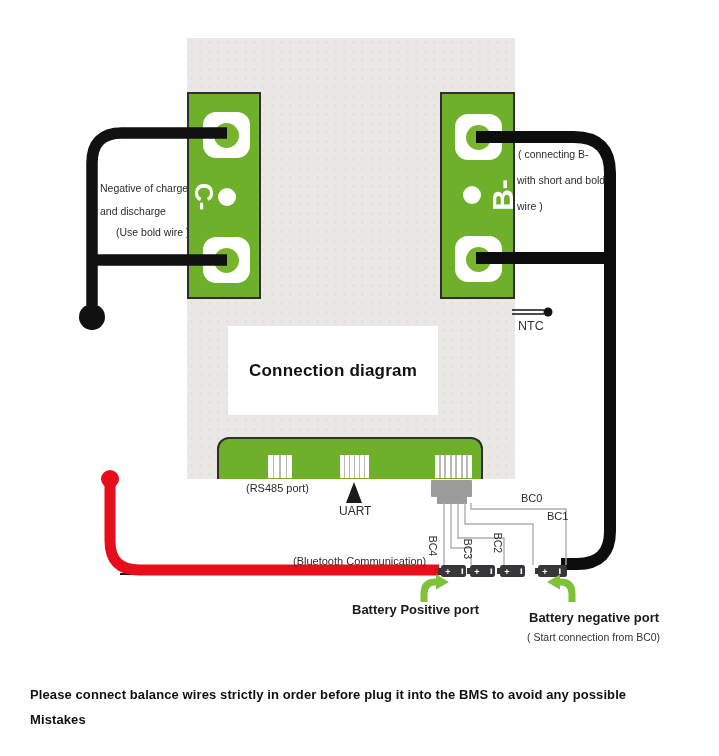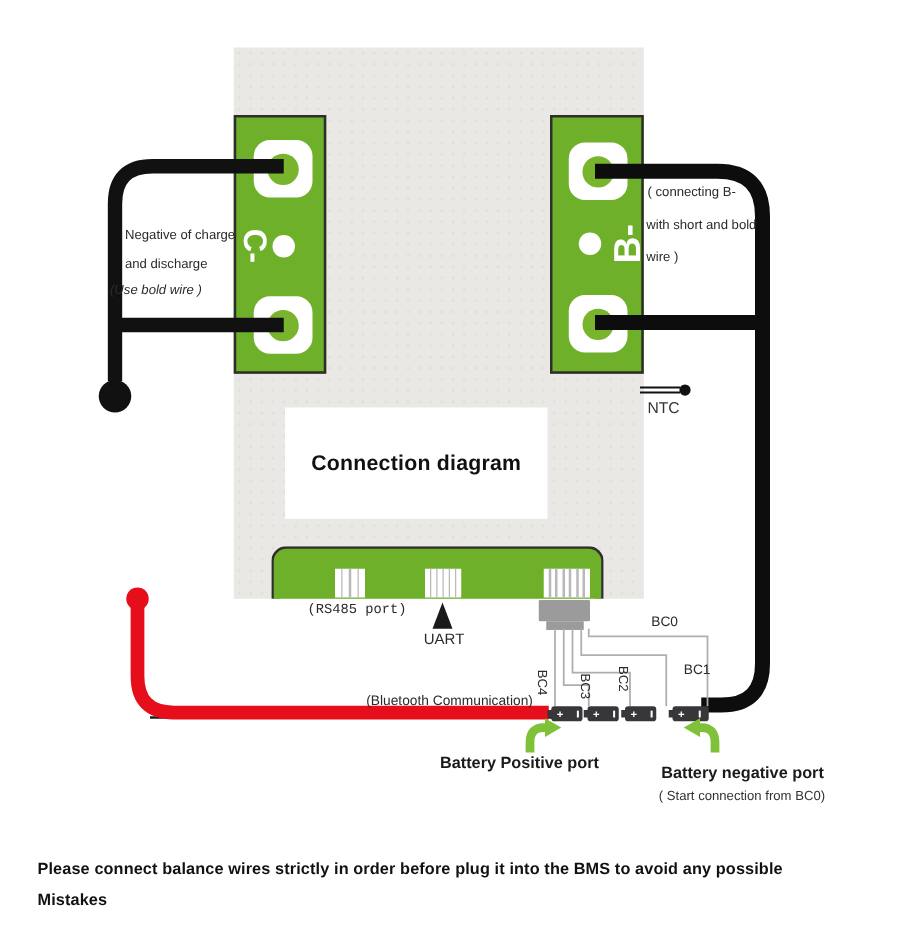--- a/index.html
+++ b/index.html
@@ -159,35 +159,35 @@
       <polygon points="436,574.5 449,582 436,589.5" fill="#7fc138"></polygon>
     </g>
     <g>
       <path d="M572 602 V594 Q572 582 561 582 H560" fill="none" stroke="#7fc138" stroke-width="7"></path>
       <polygon points="560,574.5 547,582 560,589.5" fill="#7fc138"></polygon>
     </g>
   </svg>
 
   <div class="abs note" style="left:100px;top:182px;">Negative of charge</div>
   <div class="abs note" style="left:100px;top:205px;">and discharge</div>
-  <div class="abs note" style="left:88px;top:226px;font-style:italic;">(Use bold wire )</div>
+  <div class="abs note" style="left:116px;top:226px;">(Use bold wire )</div>
 
   <div class="abs note" style="left:518px;top:148px;">( connecting B-</div>
   <div class="abs note" style="left:517px;top:174px;">with short and bold</div>
   <div class="abs note" style="left:517px;top:200px;">wire )</div>
 
   <div class="abs" style="left:518px;top:319px;font-size:12.5px;color:#333;">NTC</div>
 
-  <div class="abs small" style="left:246px;top:482px;font-family:Liberation Mono, monospace;">(RS485 port)</div>
+  <div class="abs small" style="left:246px;top:482px;">(RS485 port)</div>
   <div class="abs small" style="left:339px;top:504px;font-size:12px;">UART</div>
   <div class="abs small" style="left:293px;top:519px;margin-top:36px;">(Bluetooth Communication)</div>
 
 
   <div class="abs small" style="left:521px;top:492px;">BC0</div>
-  <div class="abs small" style="left:507px;top:530px;padding-left:40px;">BC1</div>
+  <div class="abs small" style="left:507px;top:510px;padding-left:40px;">BC1</div>
   <div class="abs vlabel" style="left:418px;top:540px;">BC4</div>
   <div class="abs vlabel" style="left:453px;top:543px;">BC3</div>
   <div class="abs vlabel" style="left:483px;top:537px;">BC2</div>
 
   <div class="abs bold-label" style="left:352px;top:602px;">Battery Positive port</div>
   <div class="abs bold-label" style="left:529px;top:610px;">Battery negative port</div>
   <div class="abs" style="left:527px;top:631px;font-size:10.5px;color:#333;white-space:nowrap;">( Start connection from BC0)</div>
 
   <div class="abs caption" style="left:30px;top:687px;">Please connect balance wires strictly in order before plug it into the BMS to avoid any possible</div>
   <div class="abs caption" style="left:30px;top:712px;">Mistakes</div>

